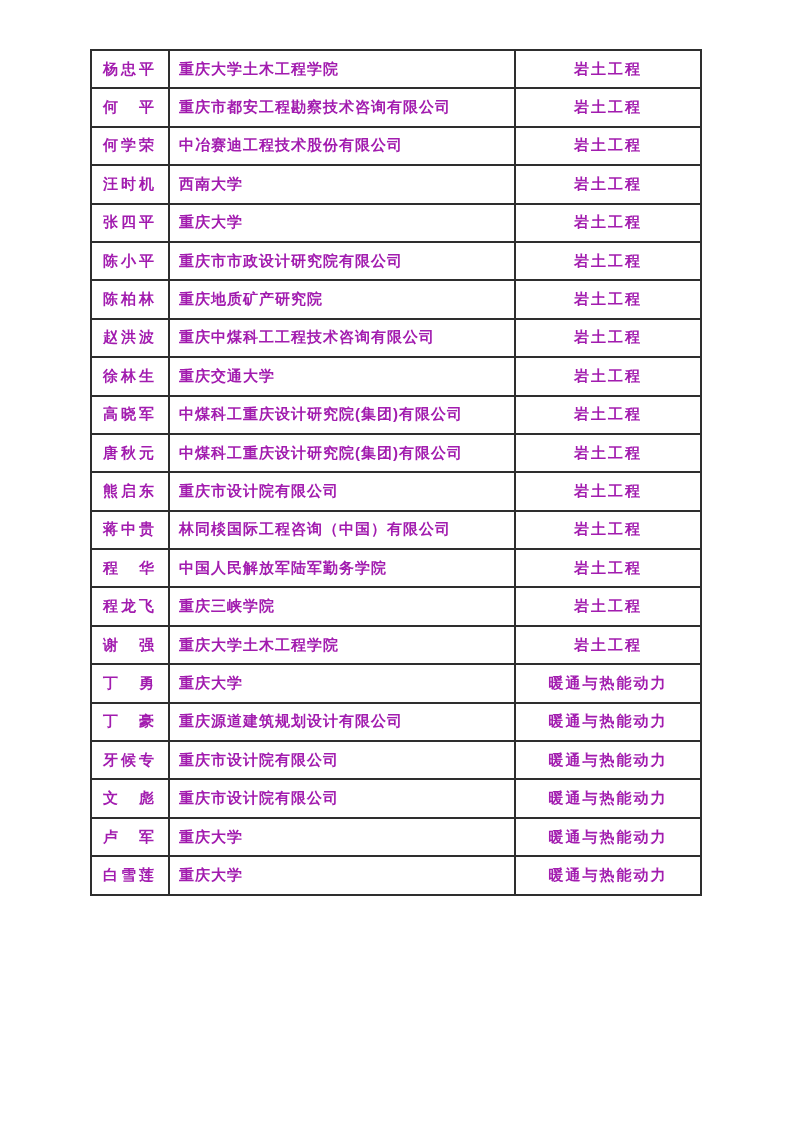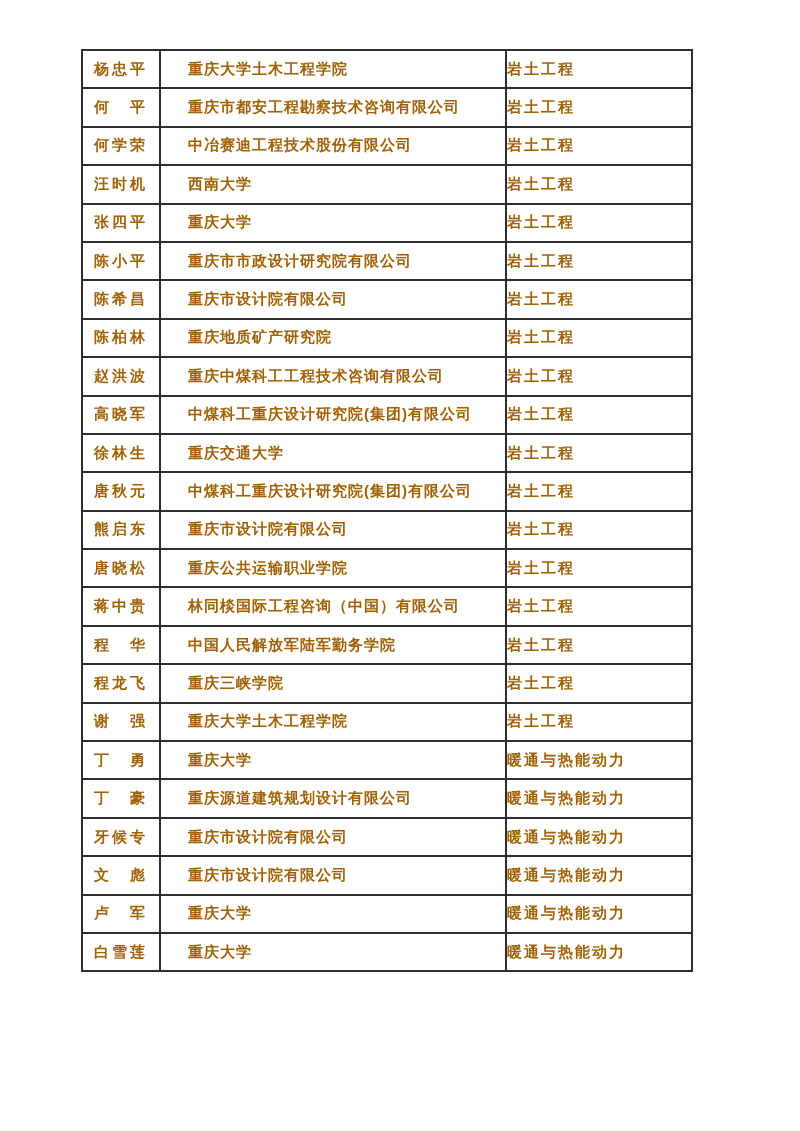--- a/index.html
+++ b/index.html
@@ -10,50 +10,50 @@
   }
   .page {
     position: relative;
     width: 800px;
     height: 1131px;
     background: #ffffff;
     overflow: hidden;
   }
   .expert-table {
     position: absolute;
-    left: 81px;
+    left: 90px;
     top: 49px;
     border-collapse: collapse;
     table-layout: fixed;
-    color: #a16207;
+    color: #a21caf;
   }
   .expert-table td {
     border: 2px solid #2e2e2e;
     height: 36.4px;
     font-size: 15px;
     font-weight: 600;
     vertical-align: middle;
     overflow: hidden;
     white-space: nowrap;
     padding: 0;
   }
   col.col-name  { width: 78px; }
   col.col-org   { width: 346px; }
   col.col-spec  { width: 186px; }
   td.name-cell {
     text-align: center;
     letter-spacing: 3px;
   }
   td.org-cell {
     text-align: left;
-    padding-left: 27px;
+    padding-left: 9px;
     letter-spacing: 1px;
   }
   td.spec-cell {
-    text-align: left;
+    text-align: center;
     letter-spacing: 2px;
   }
 </style>
 </head>
 <body>
 
 <div class="page">
   <table class="expert-table">
     <colgroup>
       <col class="col-name">
@@ -90,68 +90,58 @@
     <td class="org-cell">重庆大学</td>
     <td class="spec-cell">岩土工程</td>
   </tr>
 
   <tr>
     <td class="name-cell">陈小平</td>
     <td class="org-cell">重庆市市政设计研究院有限公司</td>
     <td class="spec-cell">岩土工程</td>
   </tr>
 
-  <tr>
-    <td class="name-cell">陈希昌</td>
-    <td class="org-cell">重庆市设计院有限公司</td>
-    <td class="spec-cell">岩土工程</td>
-  </tr>
 
   <tr>
     <td class="name-cell">陈柏林</td>
     <td class="org-cell">重庆地质矿产研究院</td>
     <td class="spec-cell">岩土工程</td>
   </tr>
 
   <tr>
     <td class="name-cell">赵洪波</td>
     <td class="org-cell">重庆中煤科工工程技术咨询有限公司</td>
     <td class="spec-cell">岩土工程</td>
   </tr>
 
 
   <tr>
+    <td class="name-cell">徐林生</td>
+    <td class="org-cell">重庆交通大学</td>
+    <td class="spec-cell">岩土工程</td>
+  </tr>
+
+  <tr>
     <td class="name-cell">高晓军</td>
     <td class="org-cell">中煤科工重庆设计研究院(集团)有限公司</td>
     <td class="spec-cell">岩土工程</td>
   </tr>
 
   <tr>
-    <td class="name-cell">徐林生</td>
-    <td class="org-cell">重庆交通大学</td>
-    <td class="spec-cell">岩土工程</td>
-  </tr>
-
-  <tr>
     <td class="name-cell">唐秋元</td>
     <td class="org-cell">中煤科工重庆设计研究院(集团)有限公司</td>
     <td class="spec-cell">岩土工程</td>
   </tr>
 
   <tr>
     <td class="name-cell">熊启东</td>
     <td class="org-cell">重庆市设计院有限公司</td>
     <td class="spec-cell">岩土工程</td>
   </tr>
 
-  <tr>
-    <td class="name-cell">唐晓松</td>
-    <td class="org-cell">重庆公共运输职业学院</td>
-    <td class="spec-cell">岩土工程</td>
-  </tr>
 
   <tr>
     <td class="name-cell">蒋中贵</td>
     <td class="org-cell">林同棪国际工程咨询（中国）有限公司</td>
     <td class="spec-cell">岩土工程</td>
   </tr>
 
   <tr>
     <td class="name-cell">程　华</td>
     <td class="org-cell">中国人民解放军陆军勤务学院</td>

